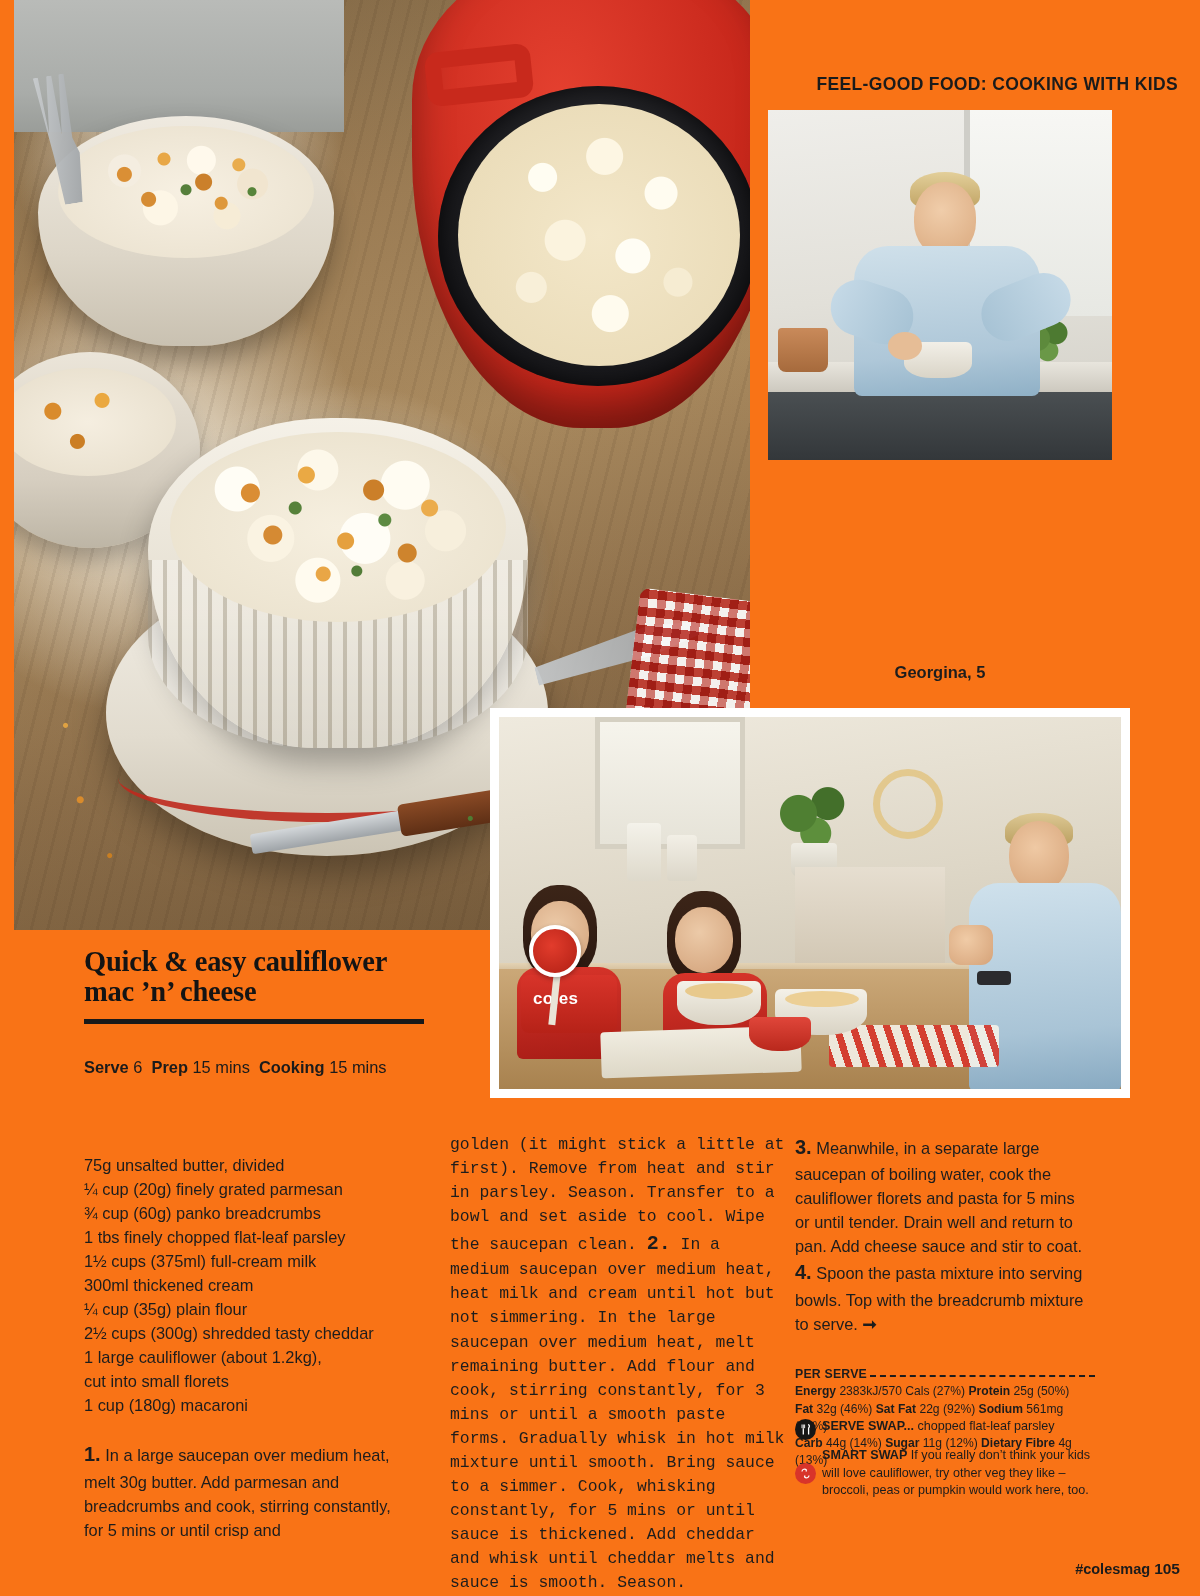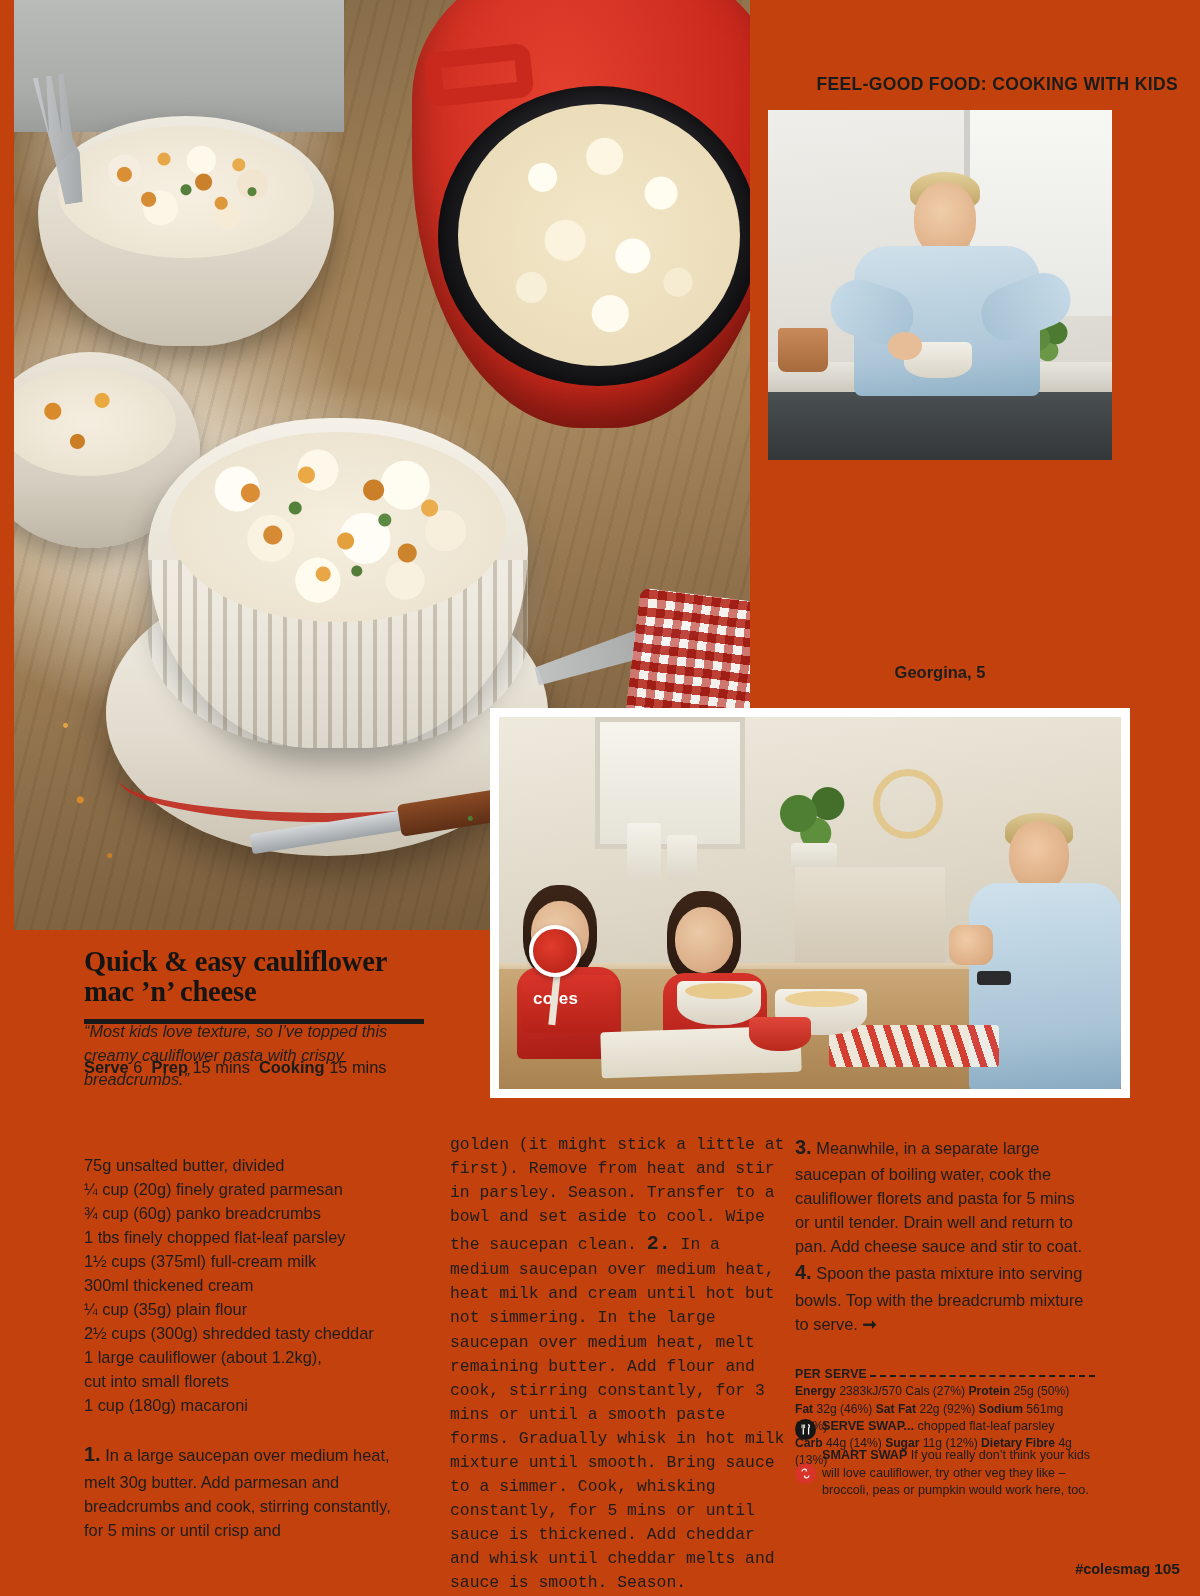--- a/index.html
+++ b/index.html
@@ -2,21 +2,21 @@
 <html><head>
 <meta charset="utf-8">
 <style>
   * { box-sizing: border-box; margin: 0; padding: 0; }
   html, body {
     width: 1200px; height: 1596px;
     background: #ffffff;
     font-family: "Liberation Sans", sans-serif;
     overflow: hidden;
   }
-  #page { position: relative; width: 1200px; height: 1596px; background: #c2410c; }
+  #page { position: relative; width: 1200px; height: 1596px; background: #f97316; }
 
   
   .kicker {
     position: absolute; right: 22px; top: 74px;
     font-size: 17.5px; font-weight: bold; letter-spacing: .35px;
     color: #1b1b1b; text-align: right; white-space: nowrap;
   }
 
   
   .hero {
@@ -558,21 +558,20 @@
       <div class="t-bowl-fill1"></div>
       <div class="t-bowl2"></div>
       <div class="t-bowl-fill2"></div>
       <div class="t-redbowl"></div>
 
     </div>
   </div>
 
   <div class="recipe-title">Quick &amp; easy cauliflower mac ’n’ cheese</div>
   <div class="title-rule"></div>
-  <div class="recipe-intro">“Most kids love texture, so I’ve topped this creamy cauliflower pasta with crispy breadcrumbs.”</div>
 
   <div class="recipe-meta">
     <b>Serve</b>
     <span>6</span>&nbsp;
     <b>Prep</b>
     <span>15 mins</span>&nbsp;
     <b>Cooking</b>
     <span>15 mins</span>
   </div>
 

